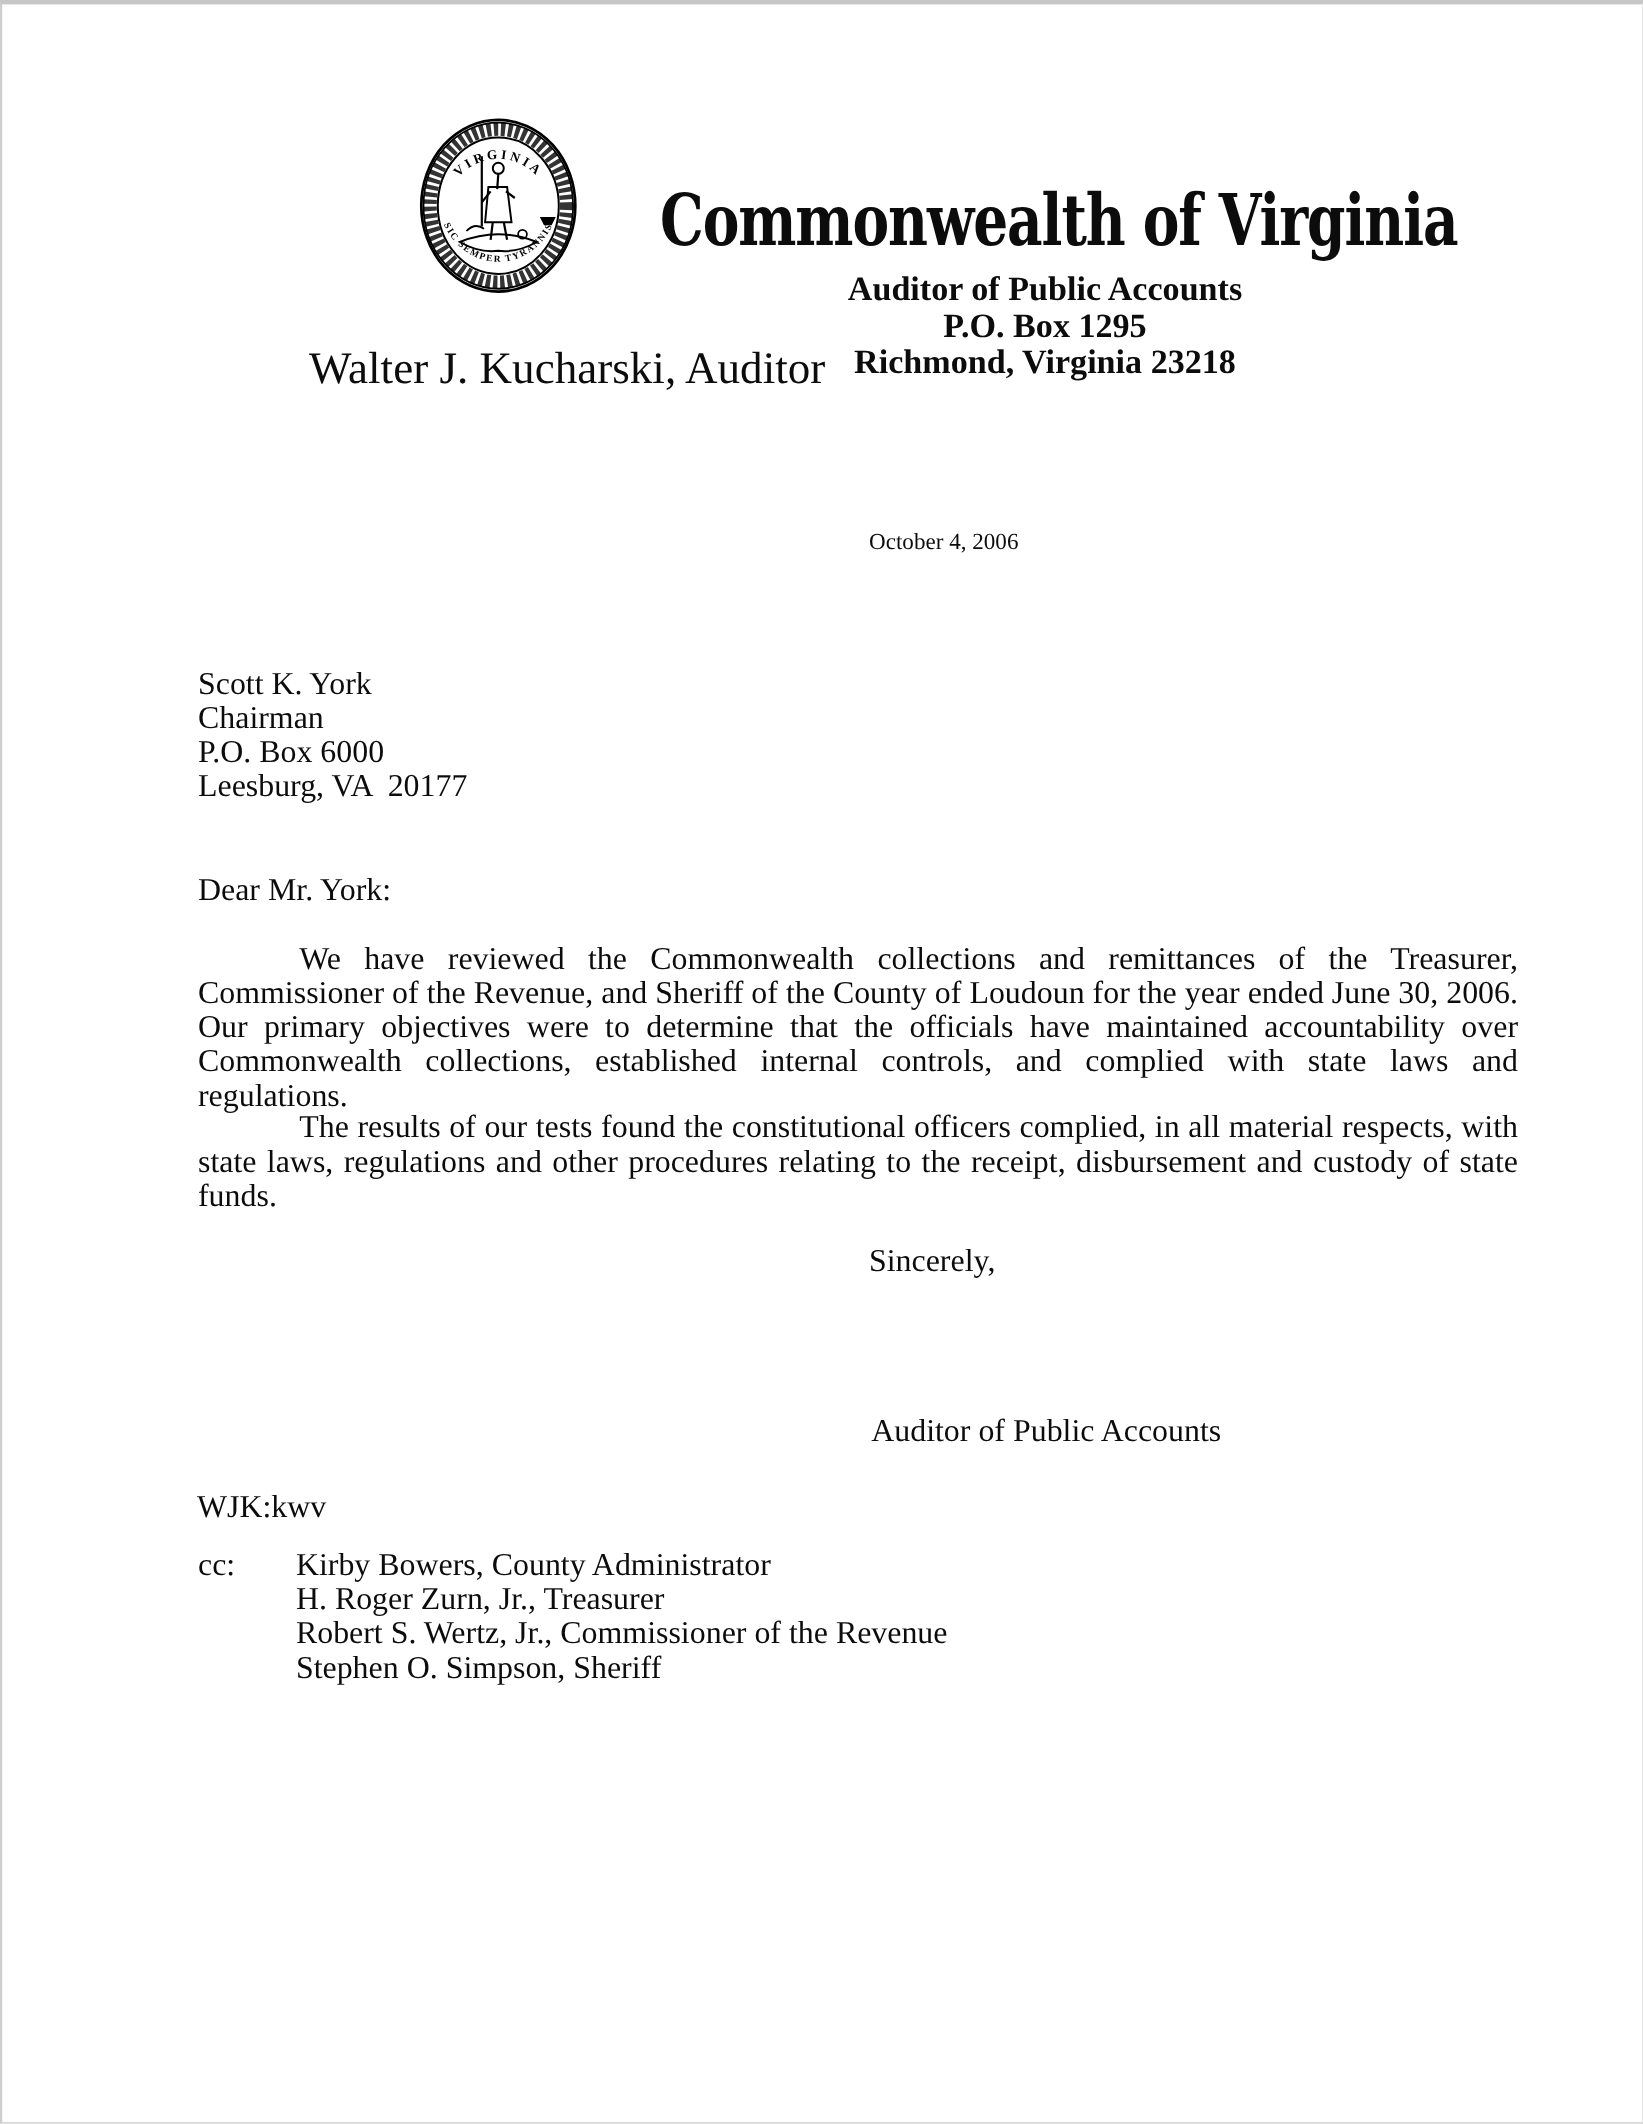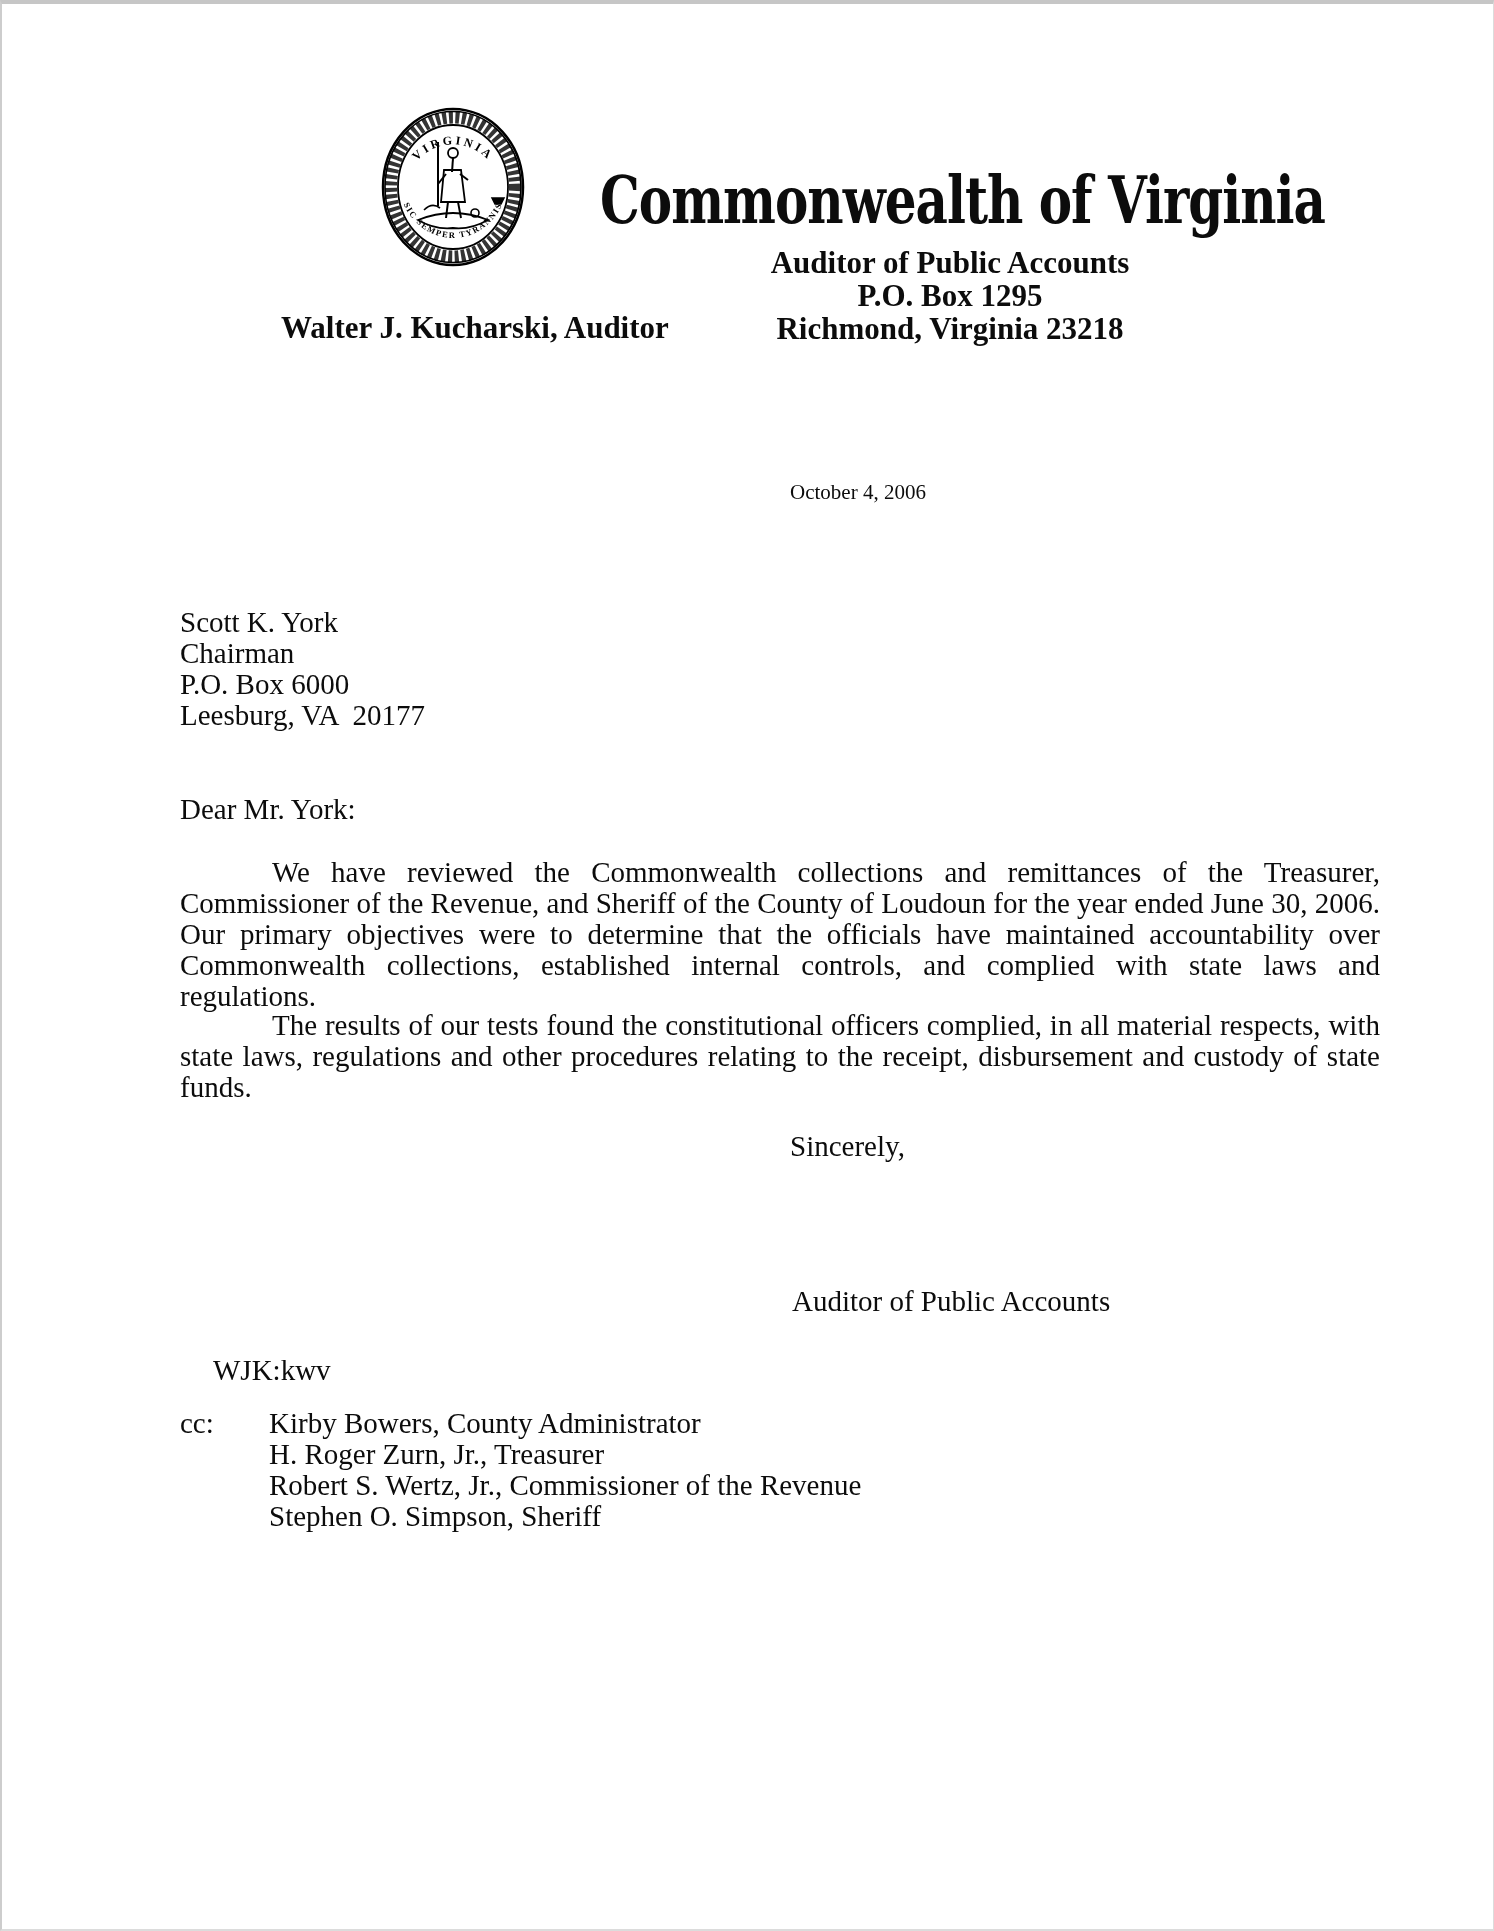--- a/index.html
+++ b/index.html
@@ -37,41 +37,41 @@
   }
   .header-address {
     left: 598px; top: 242px; width: 700px;
     text-align: center;
     font-weight: bold;
     font-size: 31px;
     line-height: 33px;
   }
   .auditor-name {
     left: 279px; top: 306px;
-    font-weight: bold;
-    font-size: 31px;
+    font-weight: normal;
+    font-size: 41px;
     white-space: nowrap;
   }
 
   
   .letter-date { left: 788px; top: 476px; font-size: 21px; }
   .recipient { left: 178px; top: 603px; font-size: 29px; line-height: 31px; }
   .recipient div { white-space: pre-wrap; }
   .salutation { left: 178px; top: 789px; font-size: 29px; }
   .para {
     left: 178px; width: 1200px;
     font-size: 29px; line-height: 31px;
     text-align: justify;
     text-indent: 92px;
   }
   .para-1 { top: 853px; }
   .para-2 { top: 1006px; }
   .sincerely { left: 788px; top: 1126px; font-size: 29px; }
   .signer-title { left: 790px; top: 1281px; font-size: 29px; }
-  .typist-ref { left: 177px; top: 1350px; font-size: 29px; margin-left: 34px; }
+  .typist-ref { left: 177px; top: 1350px; font-size: 29px; }
   .cc-block { left: 178px; top: 1404px; font-size: 29px; line-height: 31px; display: flex; }
   .cc-label { width: 89px; }
   .cc-names div { white-space: pre-wrap; }
 </style>
 </head>
 <body>
 
 <div class="page">
 
   <div class="abs seal">

